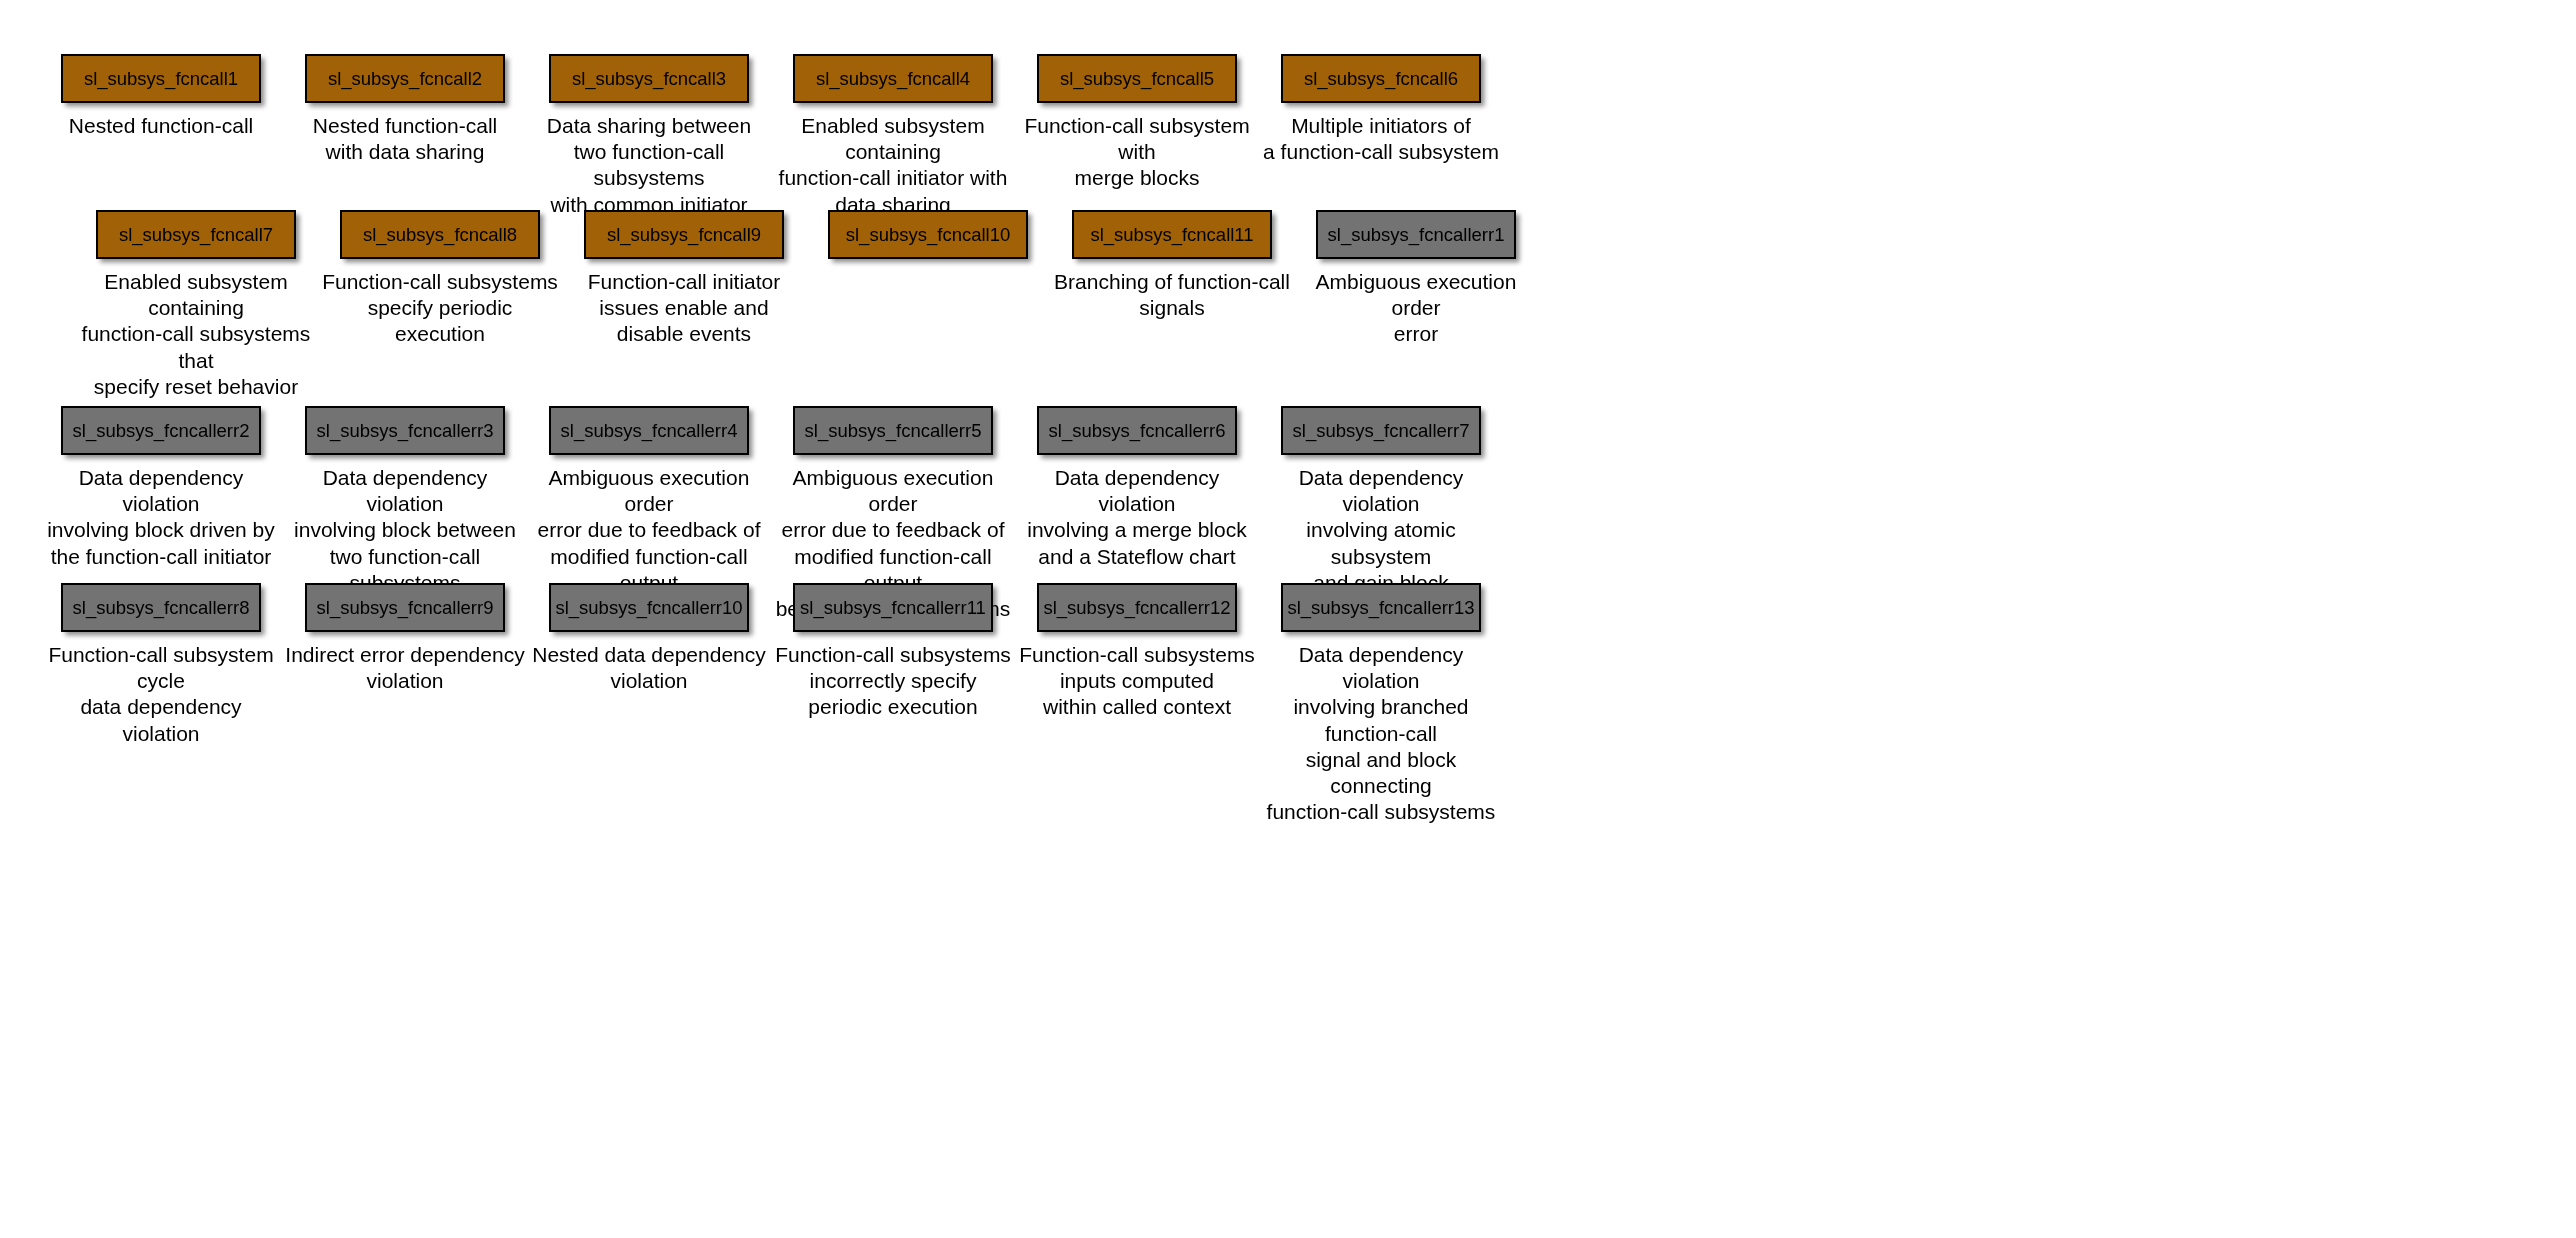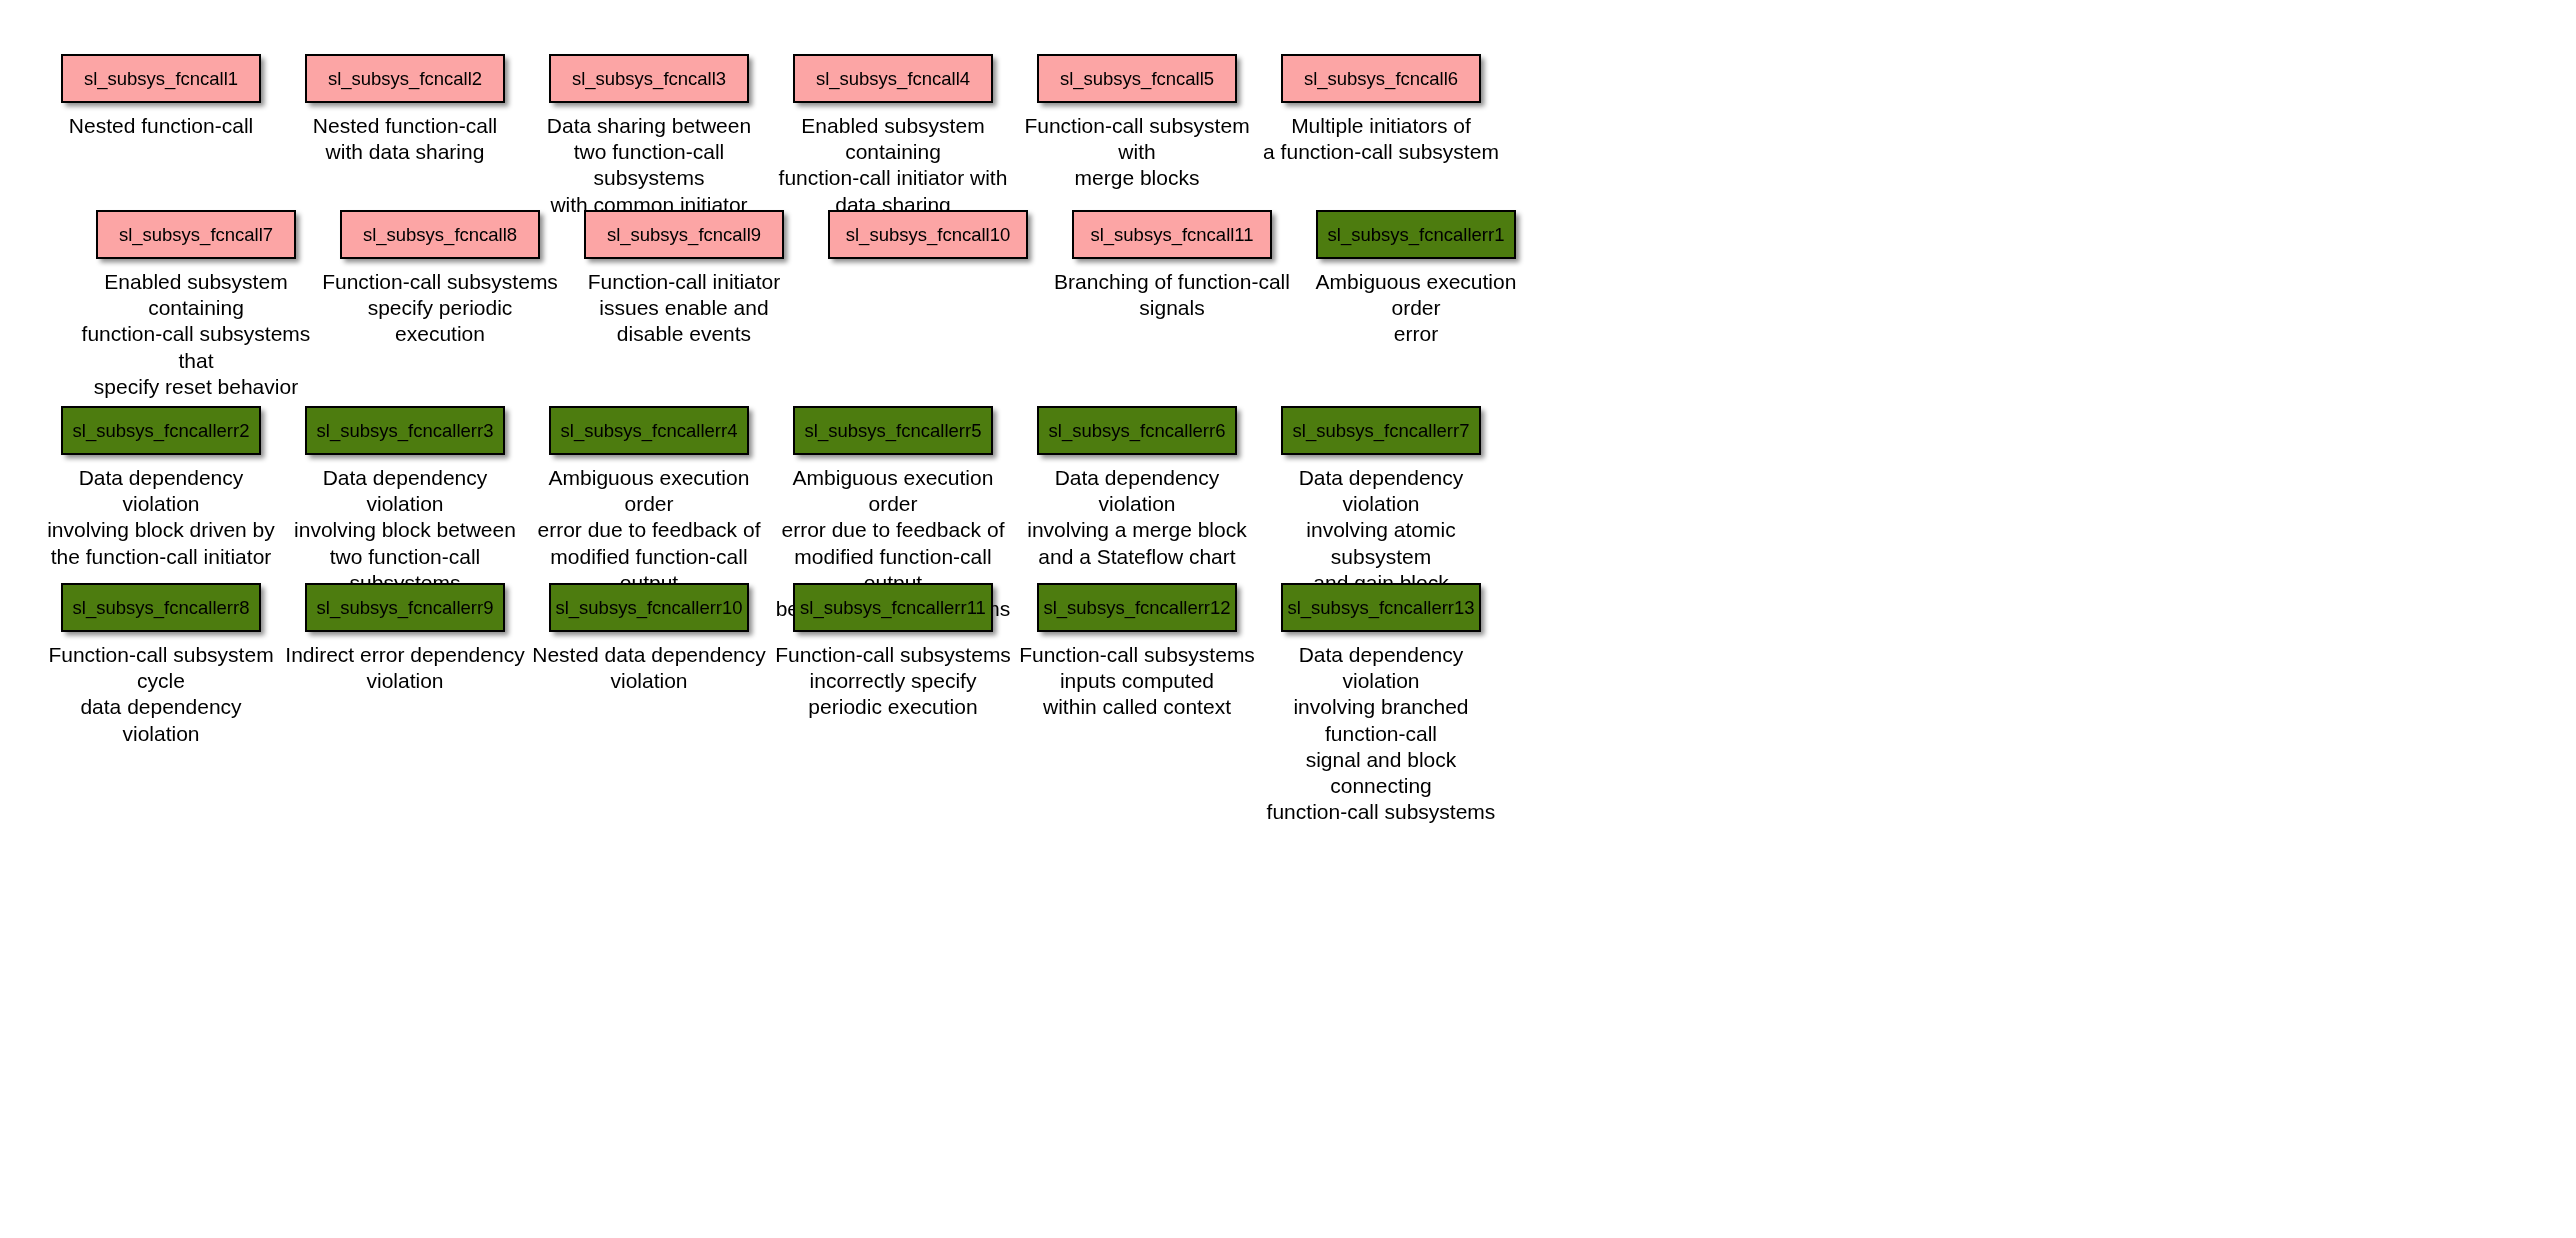--- a/index.html
+++ b/index.html
@@ -32,22 +32,22 @@
     box-shadow: 3.9px 3.9px 4.9px rgba(0,0,0,0.45);
     display: flex;
     align-items: center;
     justify-content: center;
     font-size: 18.5px;
     color: #000000;
     user-select: none;
     cursor: pointer;
     box-sizing: border-box;
   }
-  .green { background: #fca5a5; }
-  .red   { background: #4d7c0f; }
+  .green { background: #a16207; }
+  .red   { background: #737373; }
   .caption {
     margin-top: 9.8px;
     width: 244px;
     text-align: center;
     font-size: 21px;
     line-height: 1.25;
     color: #000000;
     white-space: pre-line;
   }
 </style>

